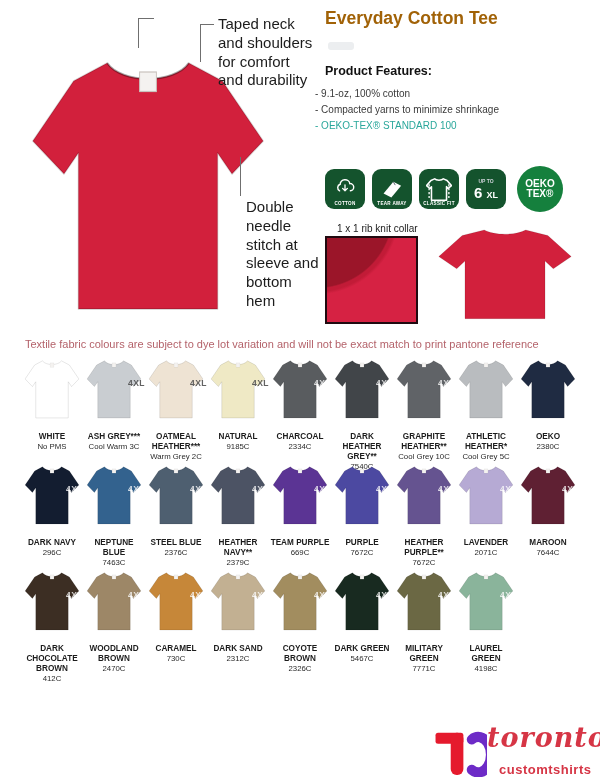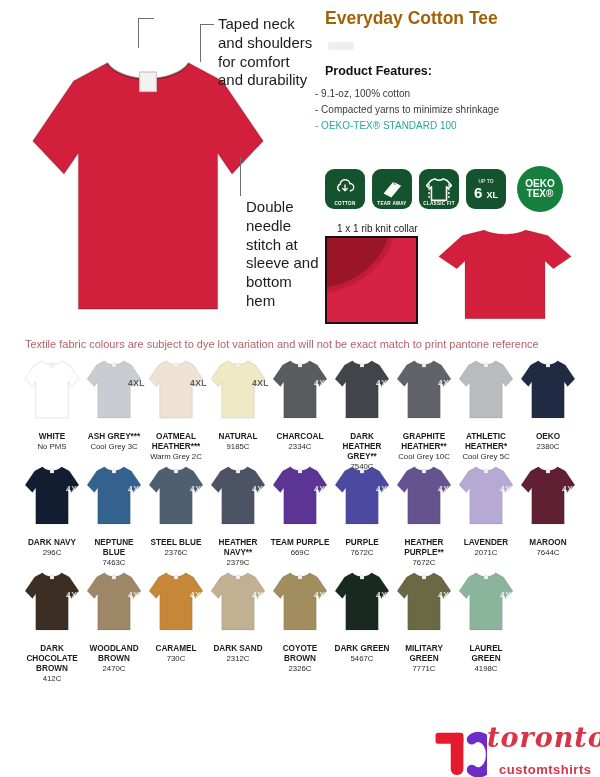--- a/index.html
+++ b/index.html
@@ -135,21 +135,21 @@
       <div class="cname">WHITE</div>
       <div class="cpms">No PMS</div>
     </div>
       <div class="cell">
       <svg viewBox="0 0 100 92" preserveAspectRatio="none">
         <path d="M33,7 C39,14 61,14 67,7 L81,13 L98,33 L85,44 L79,37 L79,89 L21,89 L21,37 L15,44 L2,33 L19,13 Z" stroke="rgba(0,0,0,0.2)" stroke-width="0.8" stroke-linejoin="round" fill="#c9cdd1"></path>
         <rect x="46.5" y="10" width="7" height="6" fill="#f4f2f0" stroke="rgba(0,0,0,0.15)" stroke-width="0.4"></rect>
       </svg>
       <div class="tag4xl dark">4XL</div>
       <div class="cname">ASH GREY***</div>
-      <div class="cpms">Cool Grey 3C</div>
+      <div class="cpms">Cool Warm 3C</div>
     </div>
       <div class="cell">
       <svg viewBox="0 0 100 92" preserveAspectRatio="none">
         <path d="M33,7 C39,14 61,14 67,7 L81,13 L98,33 L85,44 L79,37 L79,89 L21,89 L21,37 L15,44 L2,33 L19,13 Z" stroke="rgba(0,0,0,0.2)" stroke-width="0.8" stroke-linejoin="round" fill="#eee3d3"></path>
         <rect x="46.5" y="10" width="7" height="6" fill="#f4f2f0" stroke="rgba(0,0,0,0.15)" stroke-width="0.4"></rect>
       </svg>
       <div class="tag4xl dark">4XL</div>
       <div class="cname">OATMEAL HEATHER***</div>
       <div class="cpms">Warm Grey 2C</div>
     </div>

